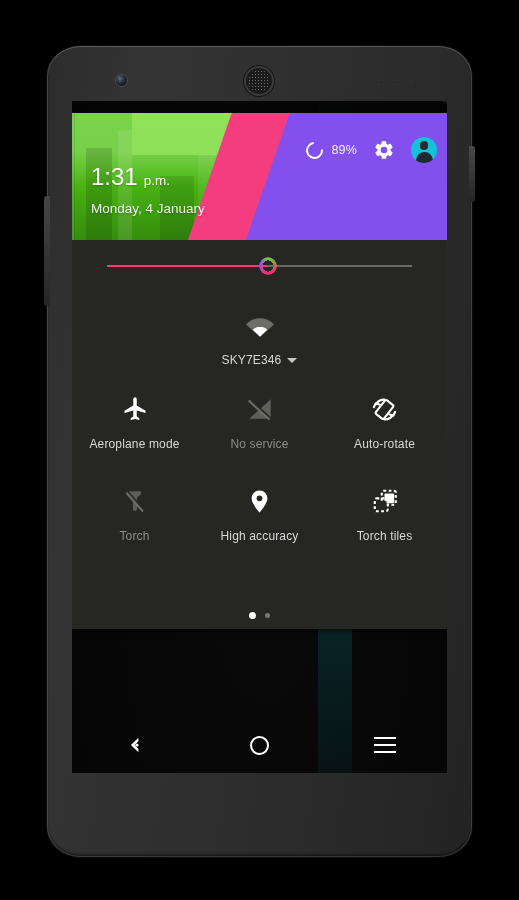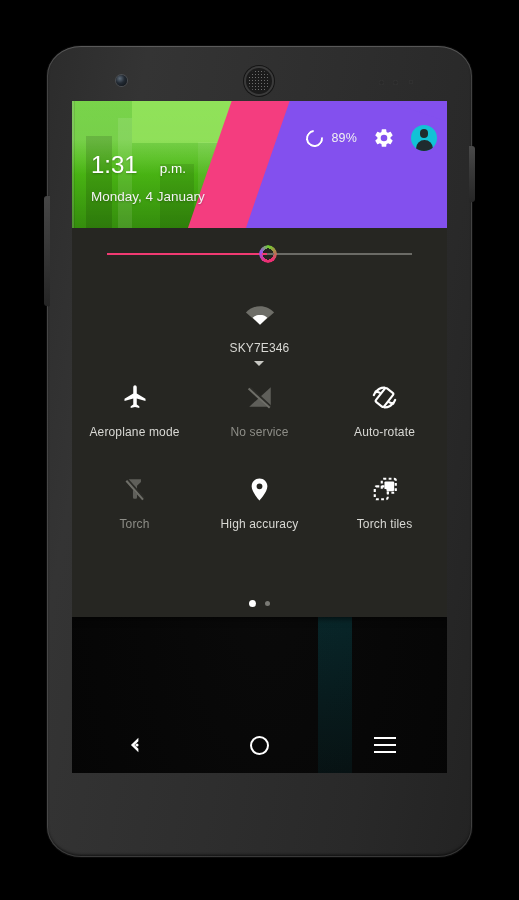--- a/index.html
+++ b/index.html
@@ -86,21 +86,21 @@
     transform:translateX(-50%) rotate(45deg);
     background:linear-gradient(135deg,#060606,#020202);
   }
   .wp-streak{
     position:absolute; background:rgba(255,255,255,.07);
     transform:rotate(-35deg); transform-origin:left center;
   }
 
   
   .qs-panel{
-    position:absolute; left:0; top:0; width:375px; height:516px;
+    position:absolute; left:0; top:12px; width:375px; height:516px;
     background:#262622;
     box-shadow:0 2px 6px rgba(0,0,0,.6);
   }
 
   
   .qs-header{
     position:relative; width:100%; height:127px; overflow:hidden;
     background:#8350ee;
   }
   .hdr-green{
@@ -158,21 +158,21 @@
   }
   .avatar::after{
     content:""; position:absolute; left:50%; top:15px; width:17px; height:16px;
     margin-left:-8.5px; border-radius:9px 9px 0 0; background:#1f2b2e;
   }
 
   .hdr-clock{
     position:absolute; left:19px; bottom:24px; color:#fff; text-shadow:0 1px 2px rgba(0,0,0,.25);
   }
   .clock-time{ font-size:24px; font-weight:400; line-height:1; }
-  .clock-ampm{ font-size:13.5px; margin-left:22px; }
+  .clock-ampm{ font-size:13.5px; margin-left:6px; }
   .clock-date{ font-size:13.5px; margin-top:12px; color:#f2f2f2; }
 
   
   .brightness{ position:relative; height:52px; }
   .bright-track{
     position:absolute; left:35px; top:25px; width:305px; height:2px; background:#6b6b66;
   }
   .bright-fill{
     position:absolute; left:35px; top:25px; height:2px; width:160px; background:#f03a72;
   }
@@ -185,21 +185,21 @@
 
   
   .tile-row{ display:flex; }
   .tile{
     flex:1; display:flex; flex-direction:column; align-items:center; justify-content:flex-start;
     padding-top:6px;
   }
   .tile-icon{ height:34px; display:flex; align-items:center; justify-content:center; }
   .tile-label{
     margin-top:11px; font-size:12px; color:#d8d8d4; letter-spacing:.15px;
-    display:flex; align-items:center; gap:6px; white-space:nowrap;flex-direction:column;
+    display:flex; align-items:center; gap:6px; white-space:nowrap;
   }
   .tile.off .tile-label{ color:#8d8d87; }
   .caret{
     width:0; height:0; border-left:5px solid transparent; border-right:5px solid transparent;
     border-top:5.5px solid #c9c9c4;
   }
   .tile.off .caret{ border-top-color:#9b9b95; }
 
   .row-conn{ margin-top:10px; height:84px; }
   .row-conn .tile{ flex:1; }

